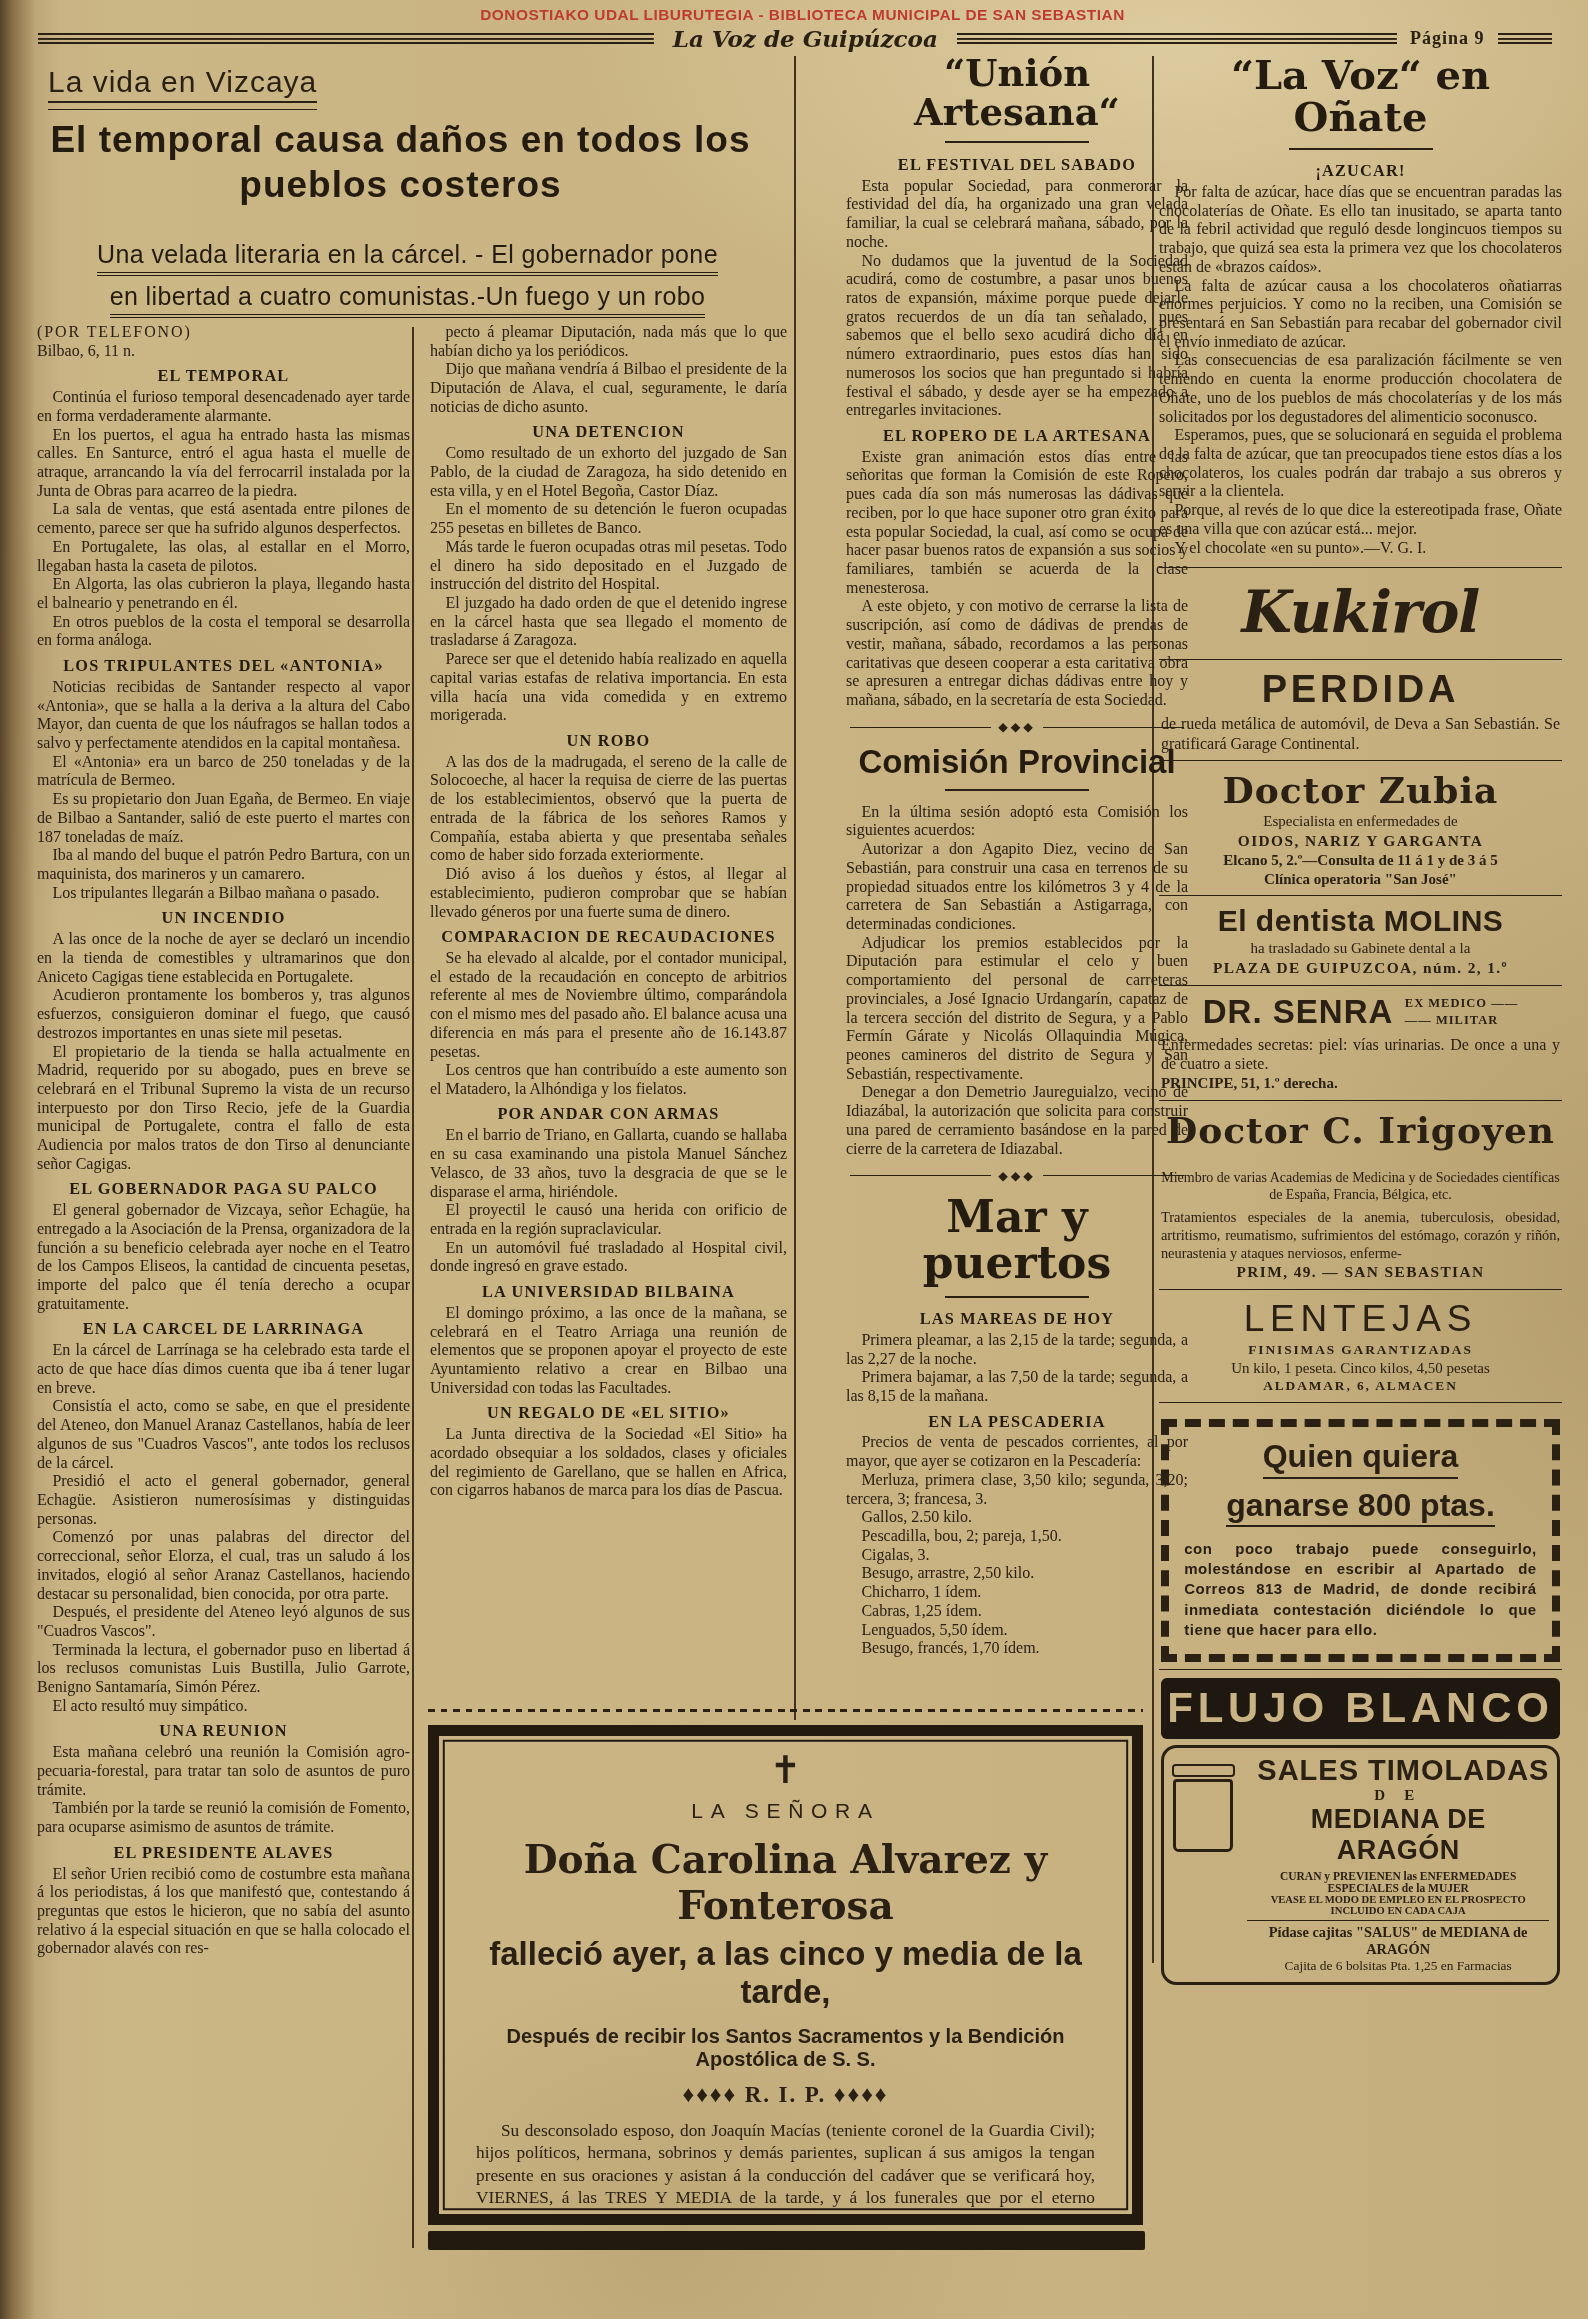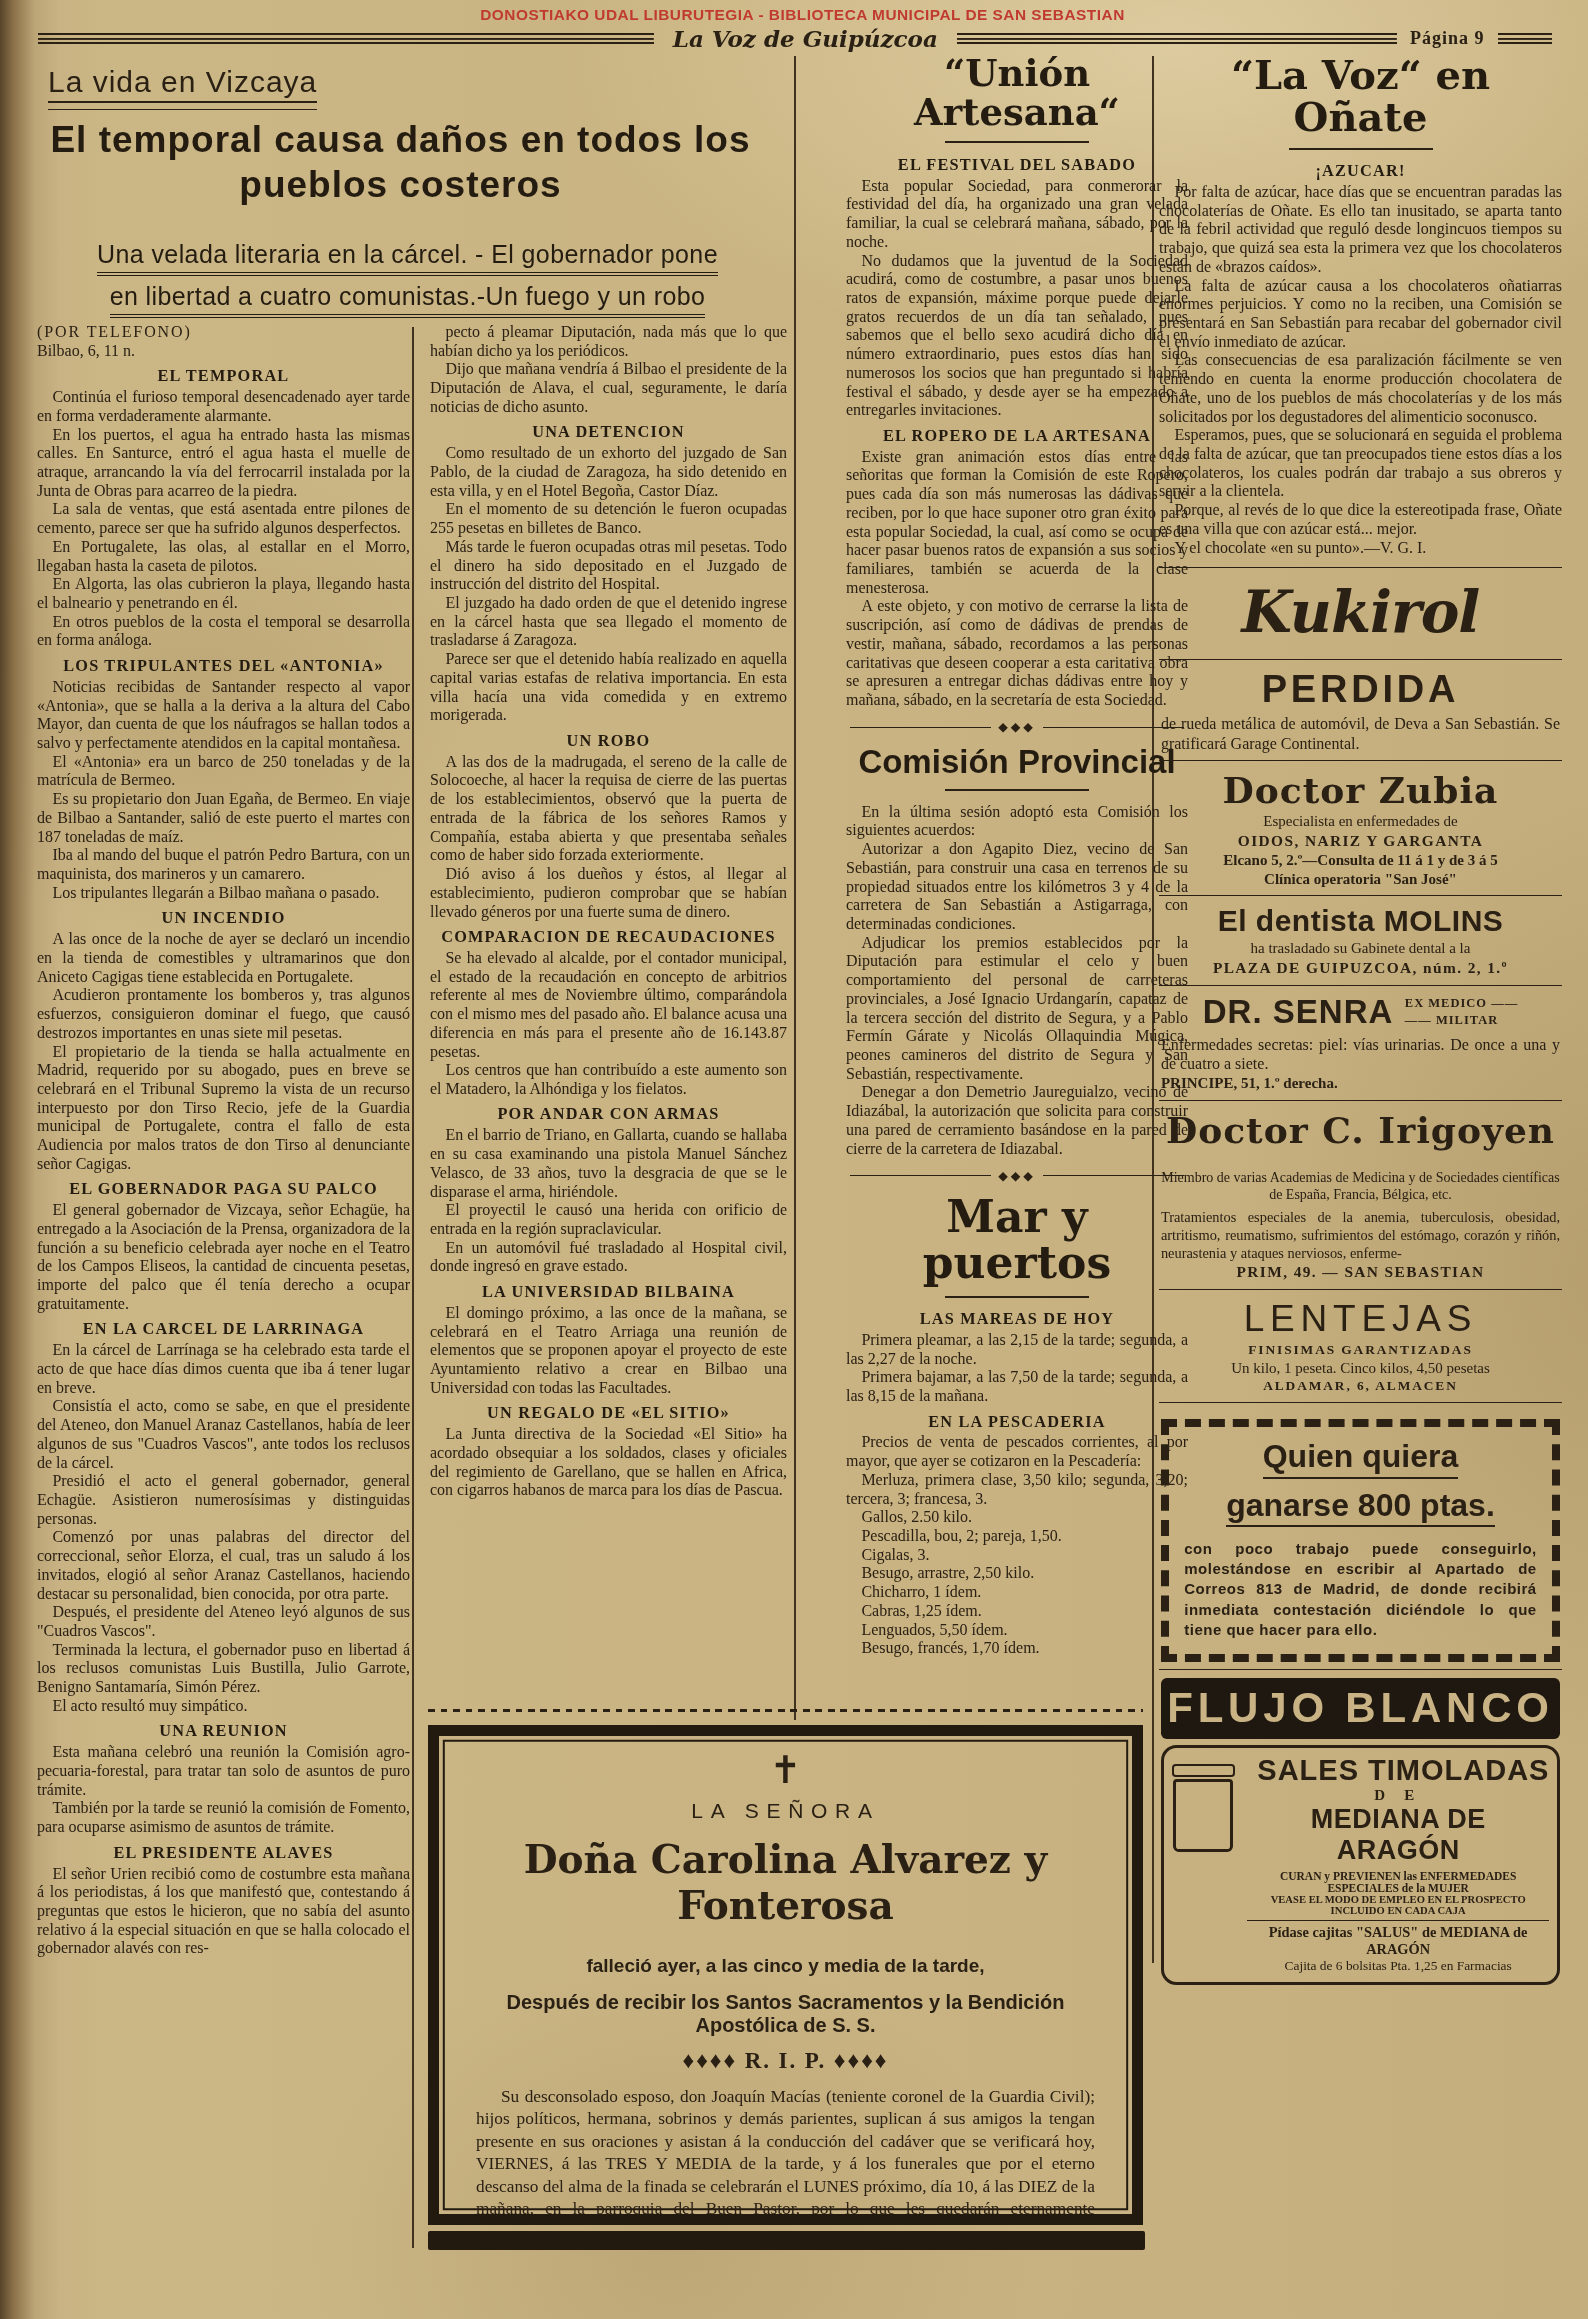--- a/index.html
+++ b/index.html
@@ -111,21 +111,21 @@
   
   .wavy { left:428px; top:1709px; width:715px; height:2.9px;
     background:repeating-linear-gradient(90deg, #2a2014 0 6.7px, transparent 6.7px 12.5px); }
   .obituary { left:428px; top:1725px; width:715px; height:500px;
     border:11.5px solid #221a0f;
     box-shadow: inset 0 0 0 3.8px #c9b384, inset 0 0 0 5.8px #221a0f;
     padding:15.4px 37px 9.6px; text-align:center; overflow:hidden; }
   .obit-cross { font-size:38px; line-height:1; }
   .obit-lead { font-family:"Liberation Sans", sans-serif; font-size:21px; letter-spacing:7.7px; margin-top:9.6px; }
   .obit-name { font-family:"DejaVu Serif", serif; font-weight:700; font-size:39px; margin-top:13.4px; }
-  .obit-death { font-family:"Liberation Sans", sans-serif; font-weight:700; font-size:19px; margin-top:27px; }
+  .obit-death { font-family:"Liberation Sans", sans-serif; font-weight:700; font-size:33px; margin-top:7px; }
   .obit-sacr { font-family:"Liberation Sans", sans-serif; font-weight:700; font-size:20px; margin-top:13.4px; }
   .obit-rip { font-weight:700; font-size:23px; margin-top:11.5px; letter-spacing:1.9px; }
   .obit-body { font-size:17.3px; line-height:1.3; text-align:justify; text-indent:25px; margin-top:11.5px; }
   .blackbar { left:428px; top:2231px; width:717px; height:19px; background:#221a0f; border-radius:1.9px; }
 </style>
 </head>
 <body>
 
 <div class="page">
 

